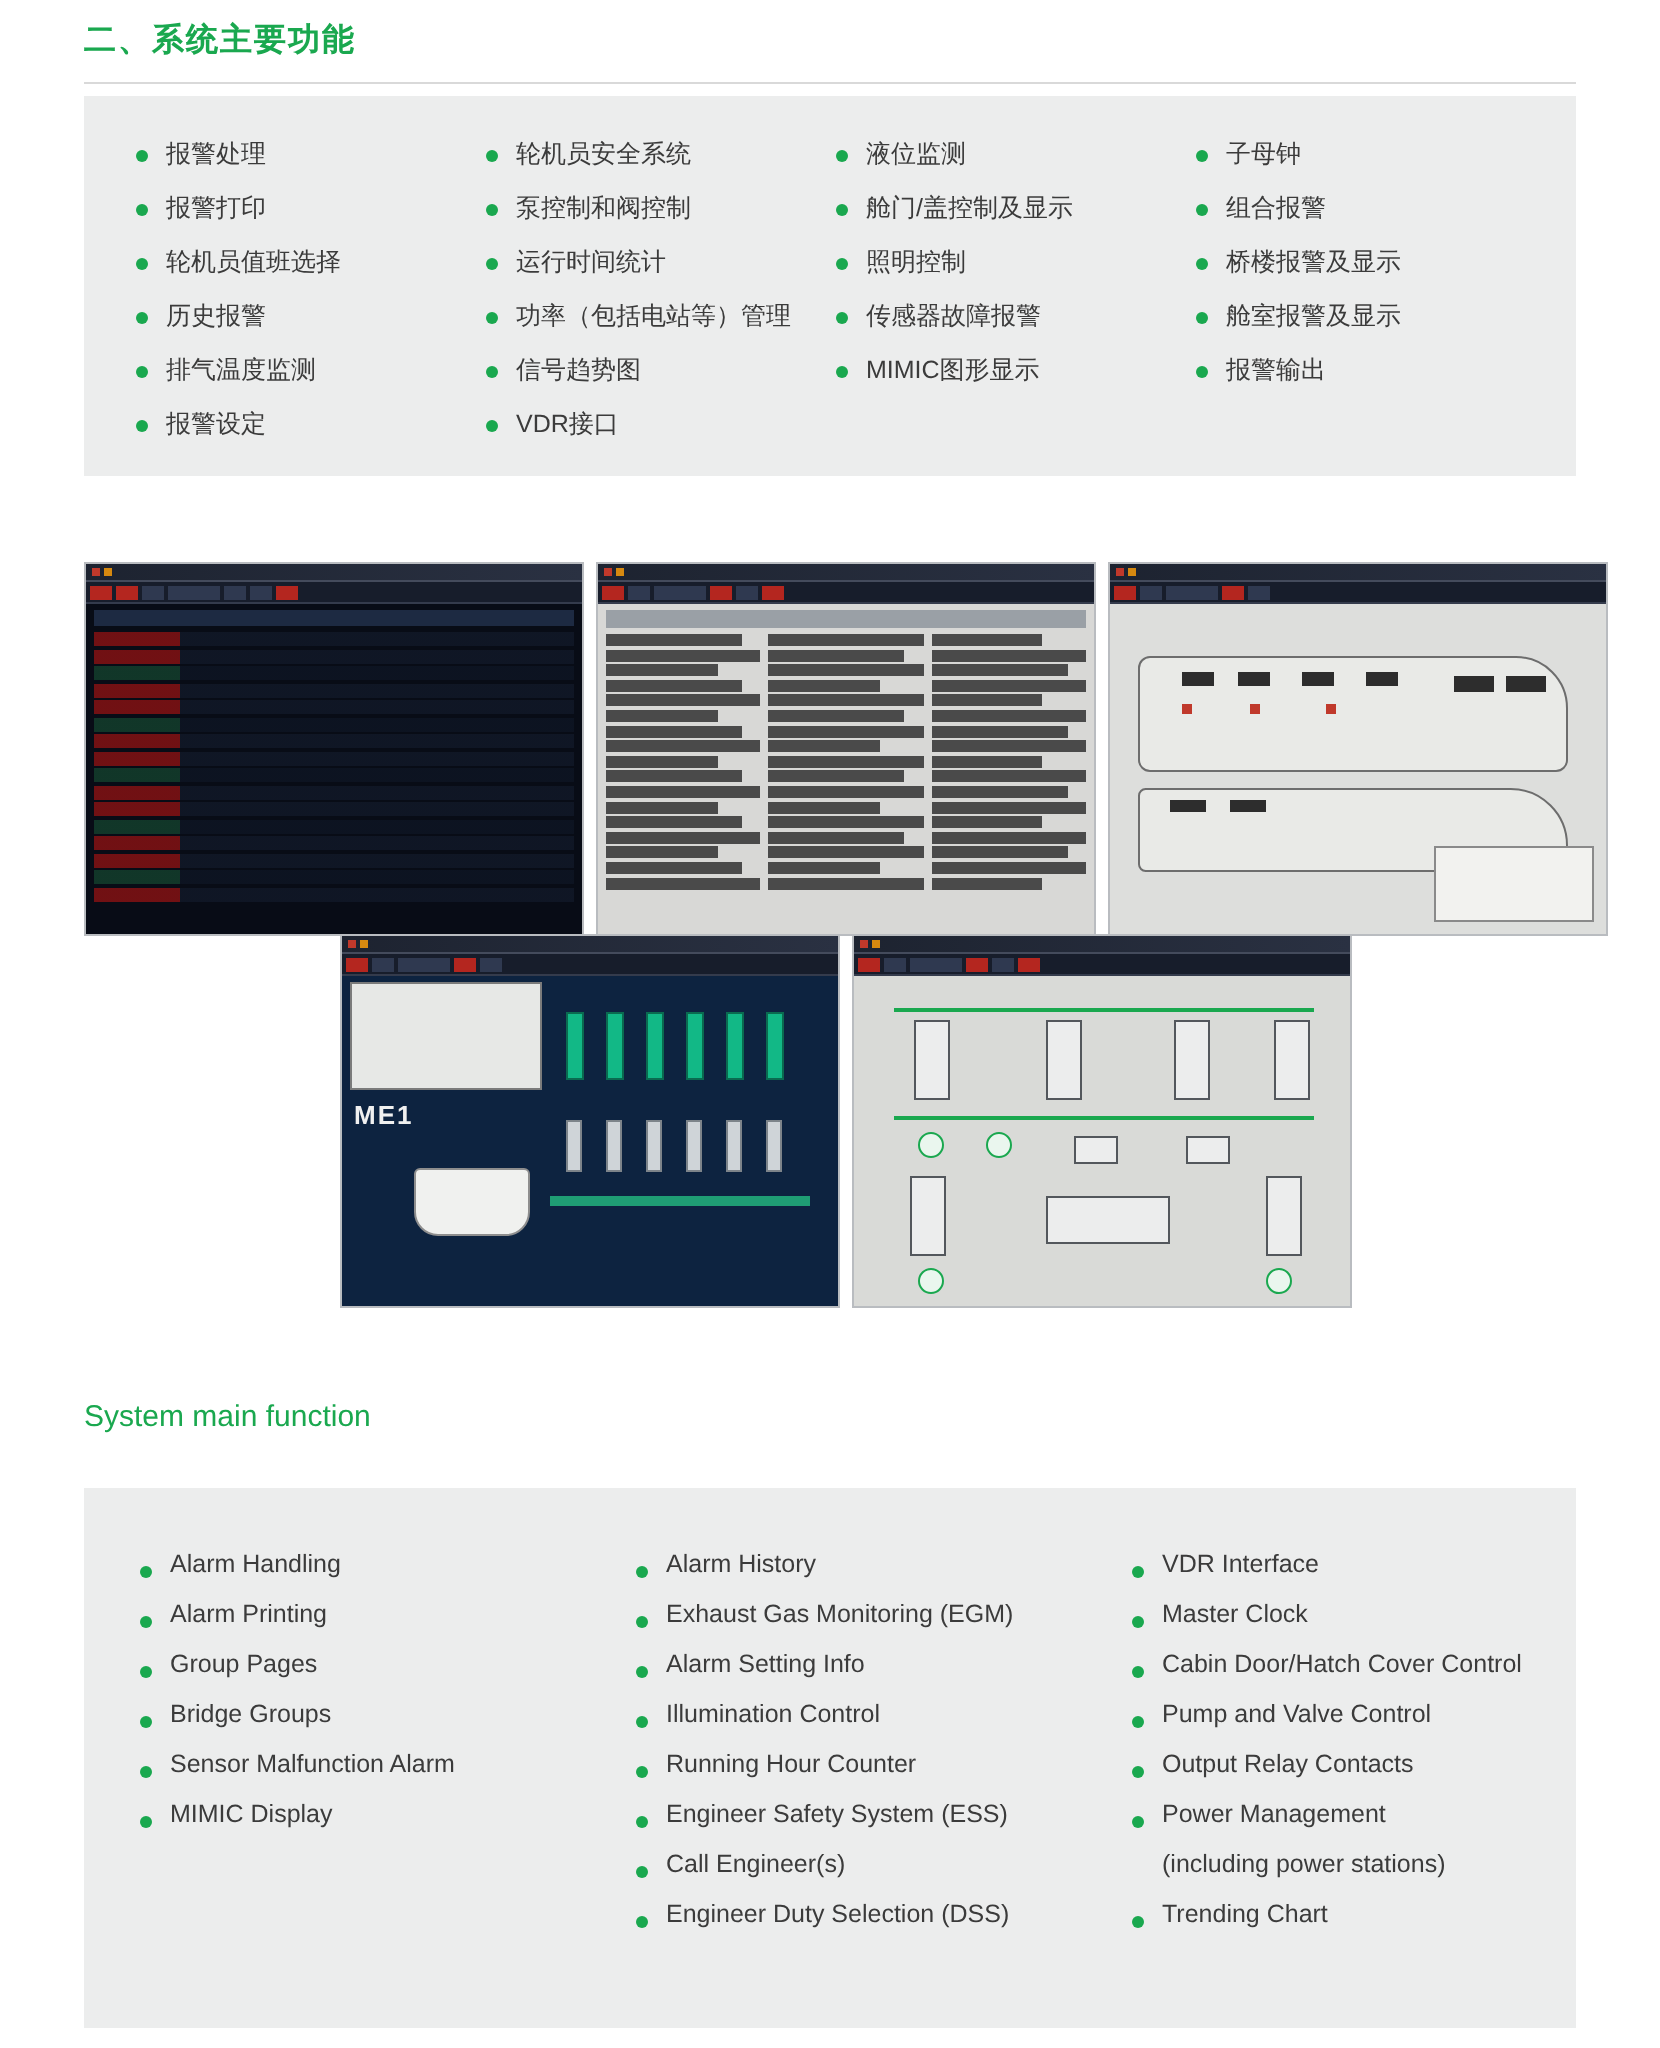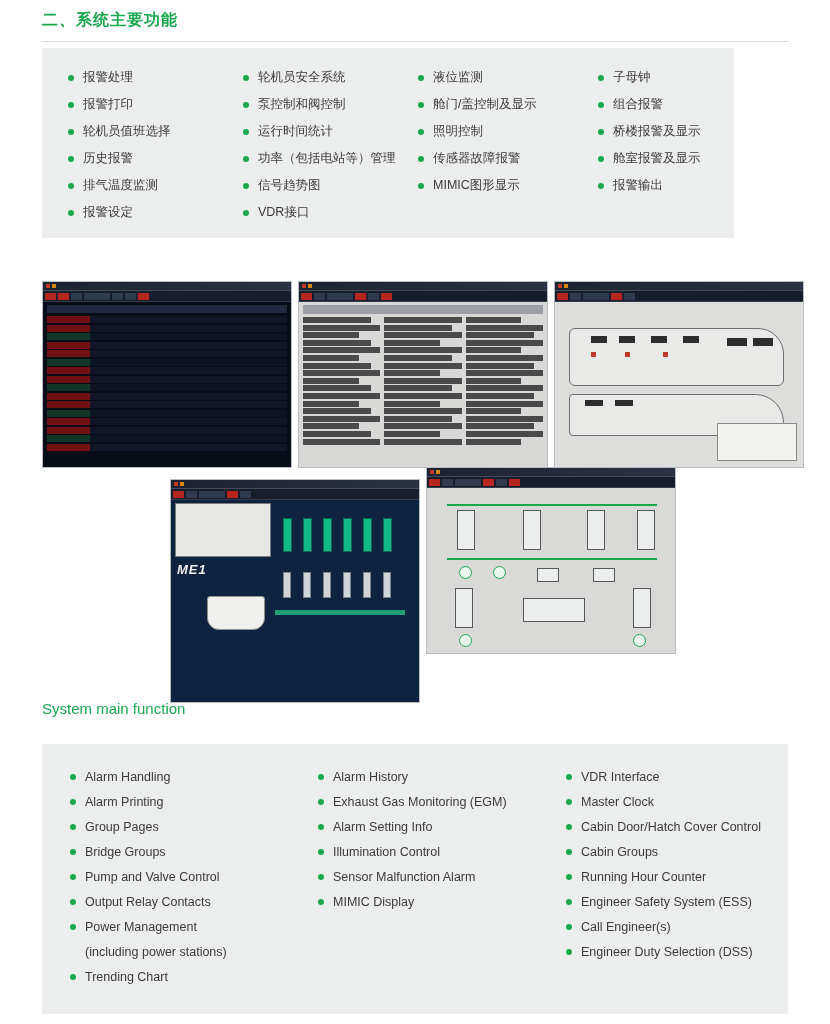--- a/index.html
+++ b/index.html
@@ -29,21 +29,21 @@
     position: absolute;
     left: 42px; top: 41px;
     width: 746px; height: 1px;
     background: #d9d9d9;
   }
 
   
   .panel-cn {
     position: absolute;
     left: 42px; top: 48px;
-    width: 692px; height: 190px;
+    width: 746px; height: 190px;
     background: #eceded;
   }
   .cn-grid {
     position: absolute;
     left: 26px; top: 16px;
     width: 700px;
     display: grid;
     grid-template-columns: 175px 175px 180px 170px;
     row-gap: 0px;
   }
@@ -148,21 +148,21 @@
   }
   .s3 .blk { position: absolute; background: #2d2d2d; }
   .s3 .red { position: absolute; background: #c0392b; }
   .s3 .box {
     position: absolute; right: 6px; bottom: 6px;
     width: 80px; height: 38px;
     background: #f2f2ef; border: 1px solid #8a8a8a;
   }
 
   
-  .s4 { left: 170px; top: 202px; width: 250px; height: 224px; font-style: italic; }
+  .s4 { left: 170px; top: 190px; width: 250px; height: 187px; }
   .s4 .shot-body { background: #0d2340; }
   .s4 .panel {
     position: absolute; left: 4px; top: 3px;
     width: 96px; height: 54px;
     background: #e7e8e6; border: 1px solid #7b7b7b;
   }
   .s4 .bigtext {
     position: absolute; left: 6px; top: 62px;
     color: #f0f0f0; font-size: 13px; font-weight: bold;
     letter-spacing: 1px;
@@ -220,21 +220,21 @@
     position: absolute;
     left: 28px; top: 20px;
     width: 700px;
     display: grid;
     grid-template-columns: 248px 248px 200px;
     row-gap: 0;
   }
   .en-cell {
     height: 25px;
     display: flex;
-    align-items: center;
+    align-items: flex-end;
     font-size: 12.5px;
     color: #3b3b3b;
   }
   .en-cell.empty { visibility: hidden; }
   .en-cell.cont { padding-left: 15px; }
 </style>
 </head>
 <body>
 
 <div class="page">
@@ -604,24 +604,20 @@
           <span class="bullet"></span>
           <span>Bridge Groups</span>
         </div>
       <div class="en-cell">
           <span class="bullet"></span>
           <span>Illumination Control</span>
         </div>
 
       <div class="en-cell">
           <span class="bullet"></span>
-          <span>Cabin Groups</span>
-        </div>
-      <div class="en-cell">
-          <span class="bullet"></span>
           <span>Pump and Valve Control</span>
         </div>
       <div class="en-cell">
           <span class="bullet"></span>
           <span>Sensor Malfunction Alarm</span>
         </div>
 
       <div class="en-cell">
           <span class="bullet"></span>
           <span>Running Hour Counter</span>

